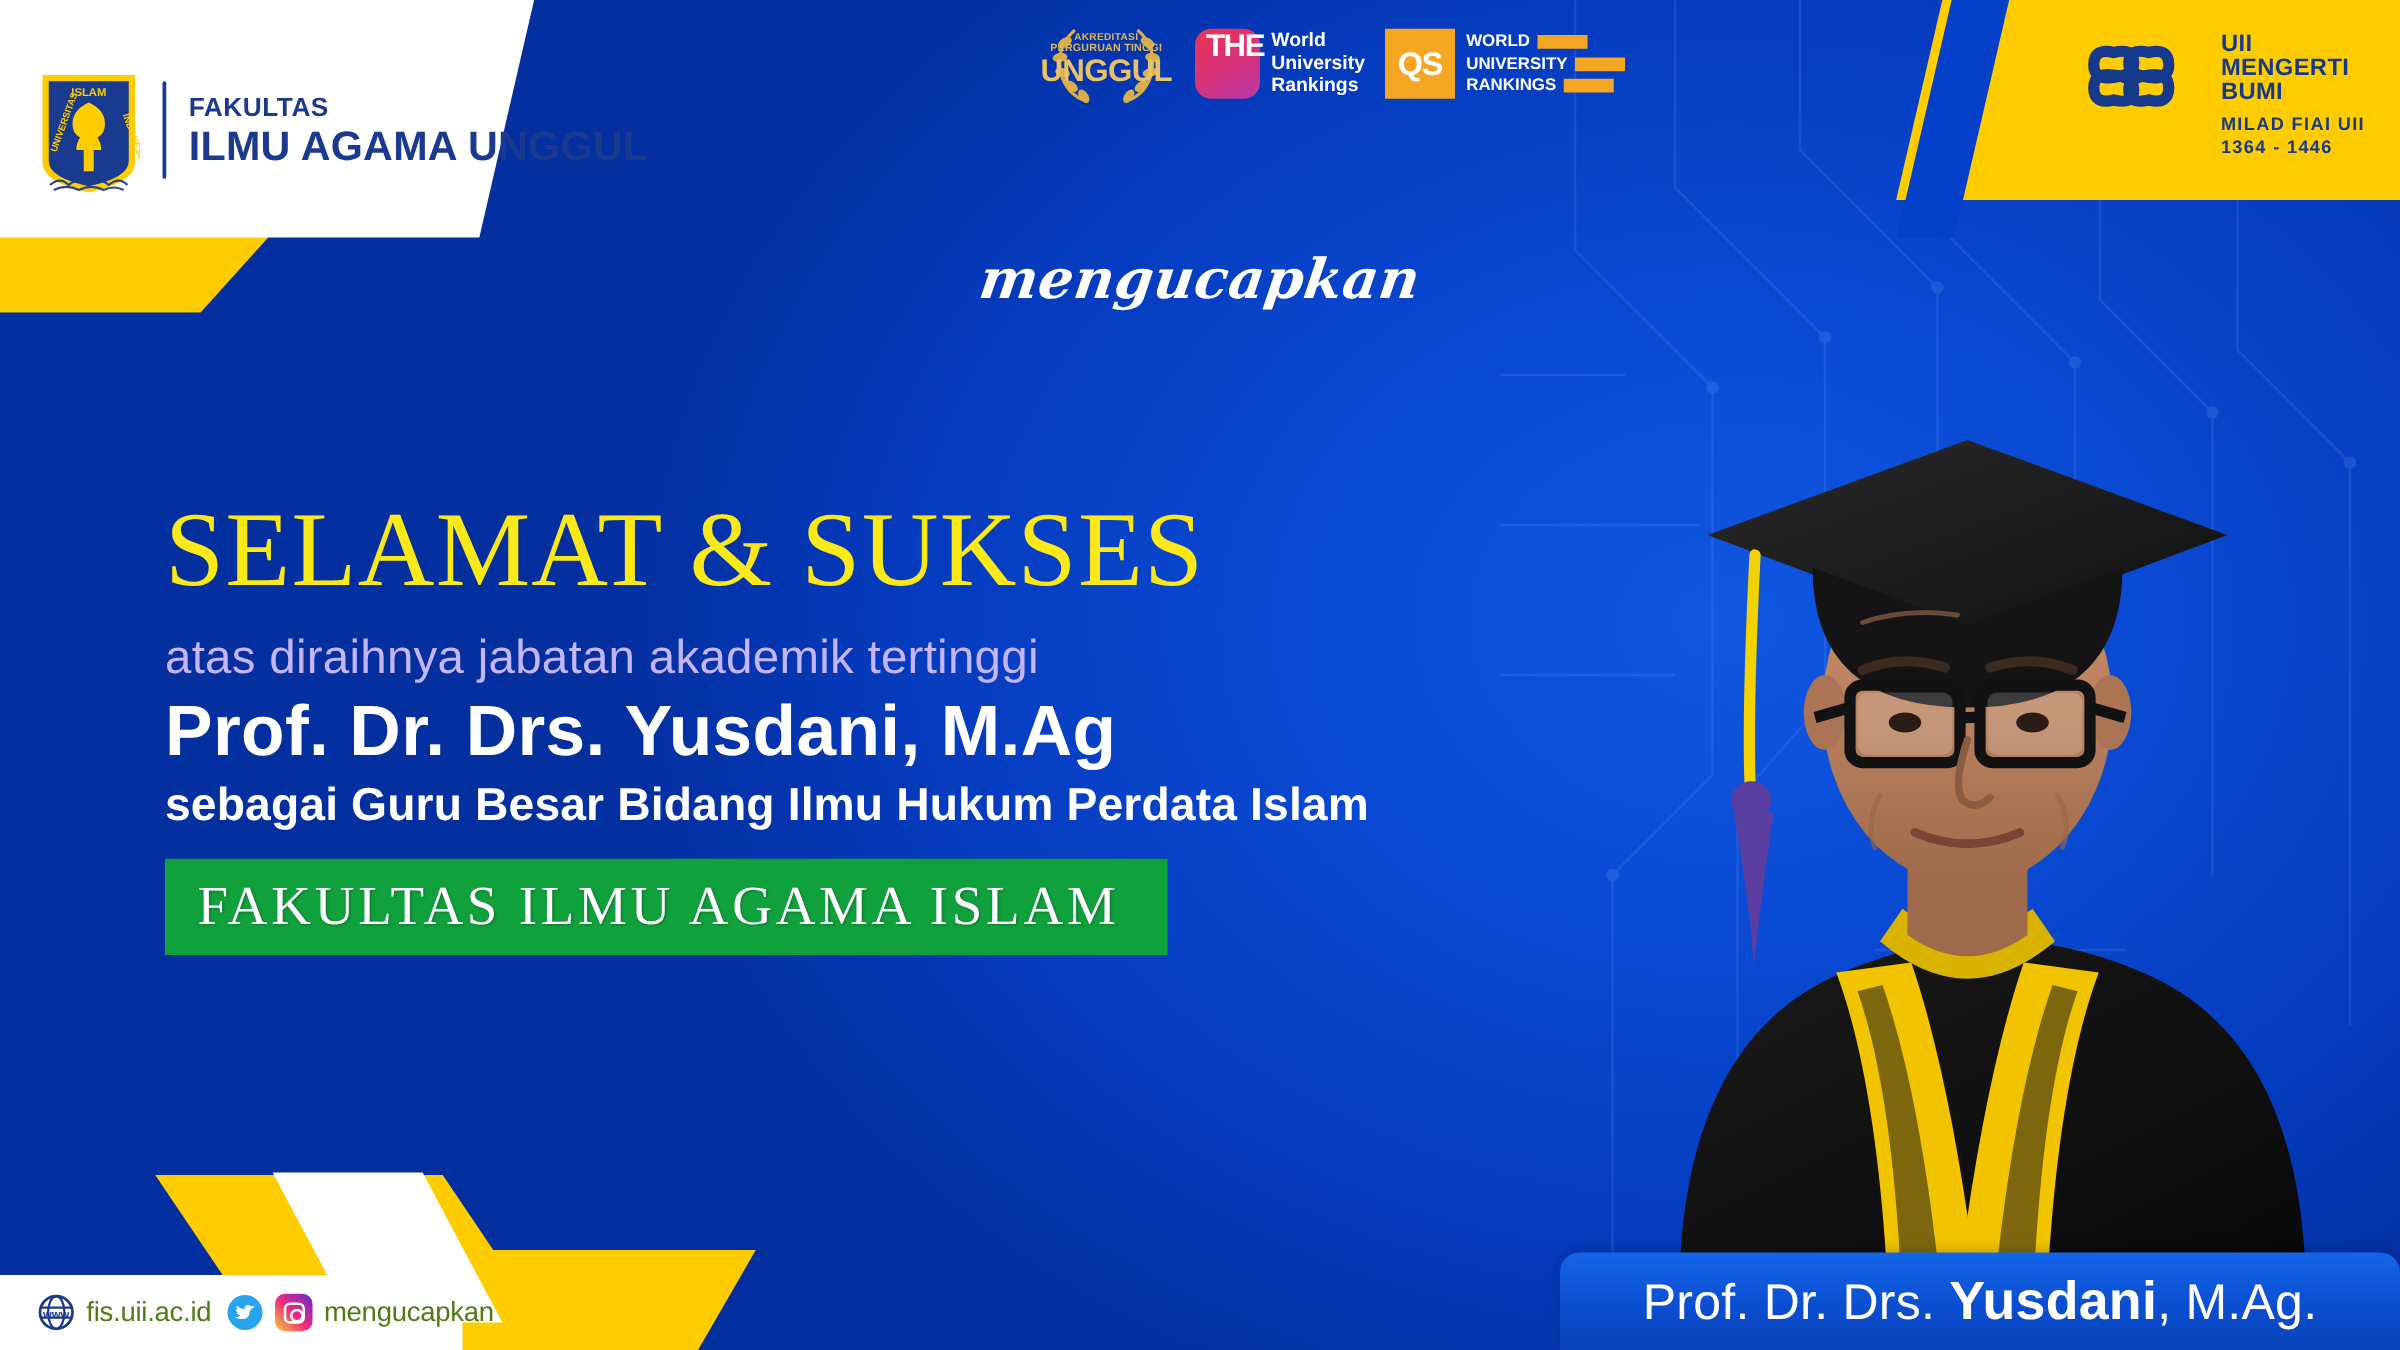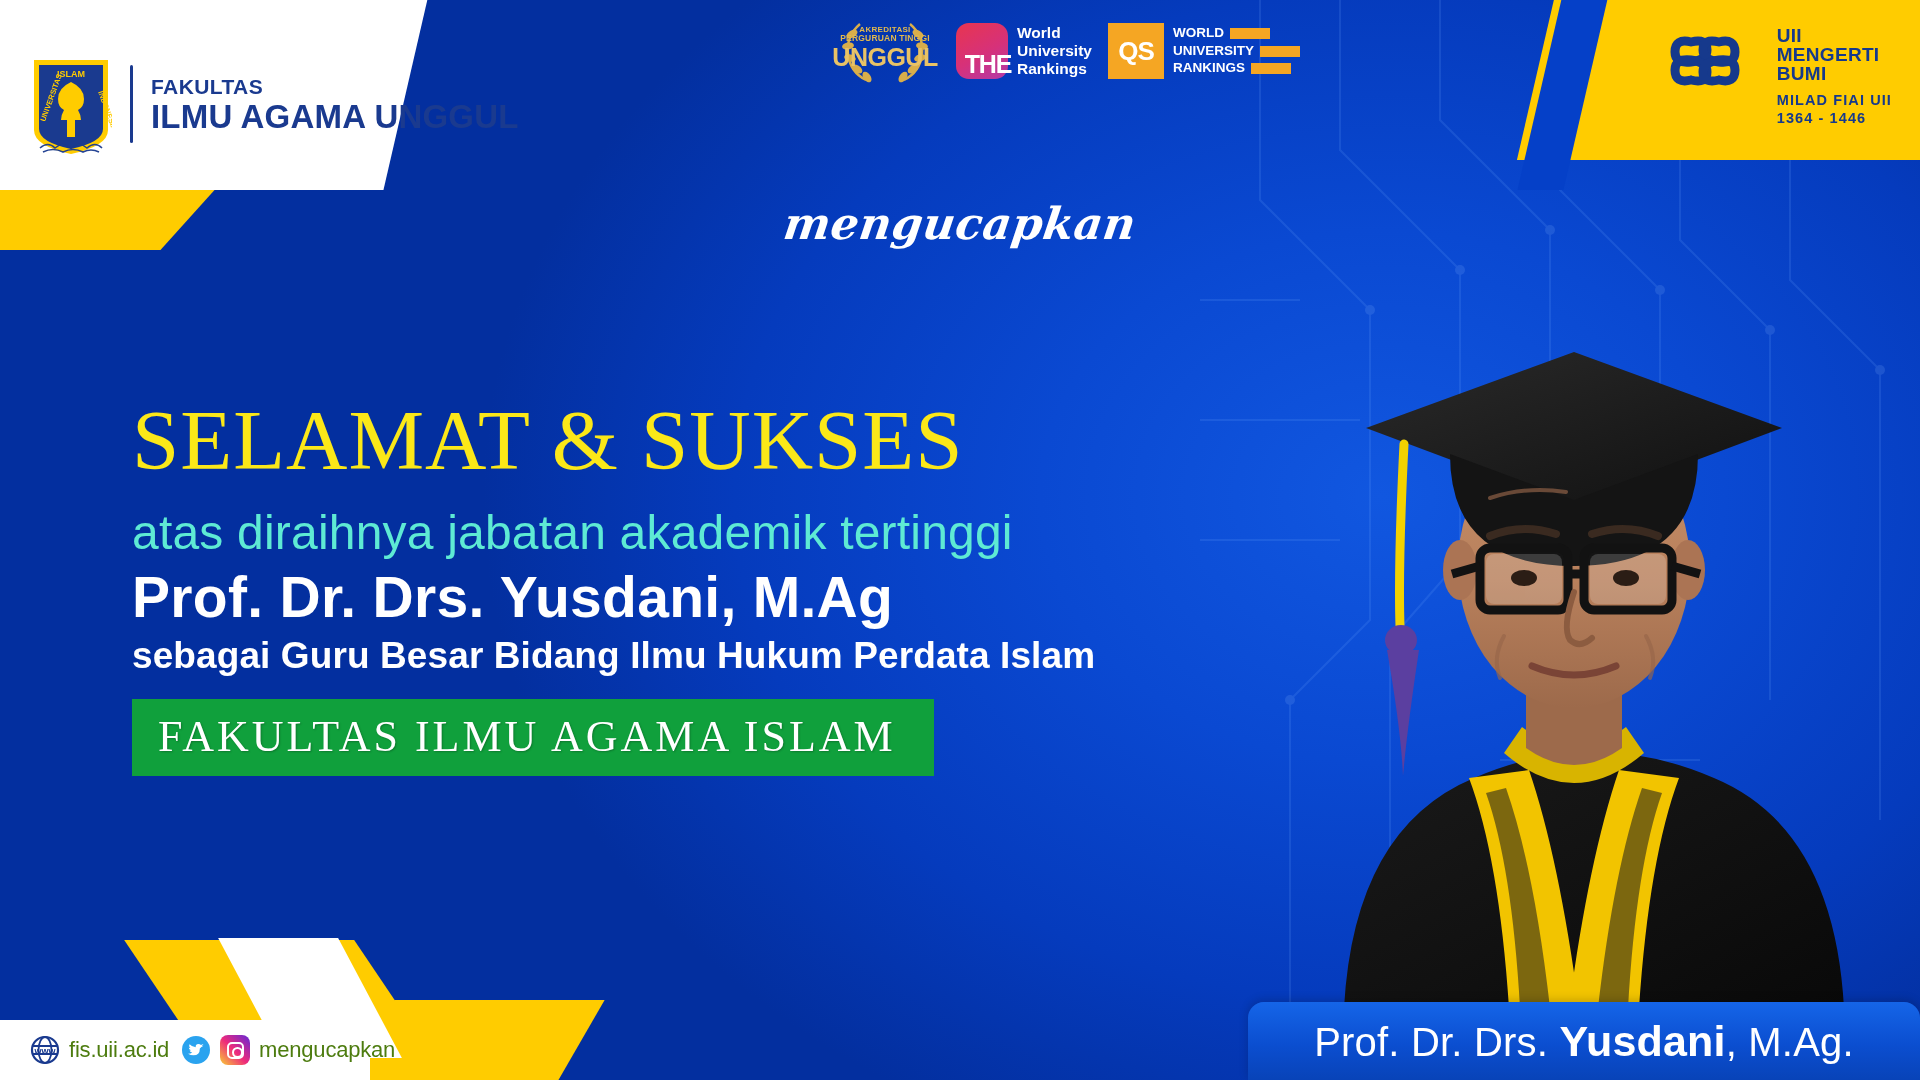--- a/index.html
+++ b/index.html
@@ -79,21 +79,21 @@
   .unggul .u2 { font-size:8.5px; font-weight:700; letter-spacing:.2px; display:block; }
   .unggul .u3 {
     font-size:25px; font-weight:800; letter-spacing:-.5px;
     display:block; margin-top:1px; color:#e8c266;
   }
 
   .the-box { display:flex; align-items:center; gap:9px; }
   .the-badge {
     width:52px; height:56px; border-radius:13px;
     background:linear-gradient(150deg,#e8354f 0%,#d6317a 55%,#b23aa8 100%);
-    display:flex; align-items:flex-end; justify-content:center;padding-left:12px;
+    display:flex; align-items:flex-start; justify-content:center;padding-left:12px;
   }
   .the-badge span {
     color:#fff; font-size:25px; font-weight:800;
     letter-spacing:-1.2px; font-stretch:condensed;
   }
   .the-txt { color:#fff; font-size:15.5px; font-weight:700; line-height:1.18; }
 
   .qs-box { display:flex; align-items:center; gap:9px; }
   .qs-badge {
     width:56px; height:56px; background:#f5a623;
@@ -163,21 +163,21 @@
   
   .body-block {
     position:absolute; left:132px; top:398px; z-index:5; width:1090px;
   }
   .selamat {
     color:#fbe818; font-size:85px; font-weight:400;
     font-family:"Liberation Serif", serif;
     letter-spacing:1px; line-height:1.0; display:block;
   }
   .sub1 {
-    color:#5eead4; font-size:48px; font-weight:400;
+    color:#c4b5fd; font-size:38px; font-weight:400;
     font-stretch:condensed; display:block;
     margin-top:22px; letter-spacing:.2px;
   }
   .name-main {
     color:#ffffff; font-size:57px; font-weight:800;
     font-stretch:condensed; display:block;
     margin-top:6px; letter-spacing:.3px; line-height:1.1;
   }
   .sub2 {
     color:#ffffff; font-size:37px; font-weight:700;

